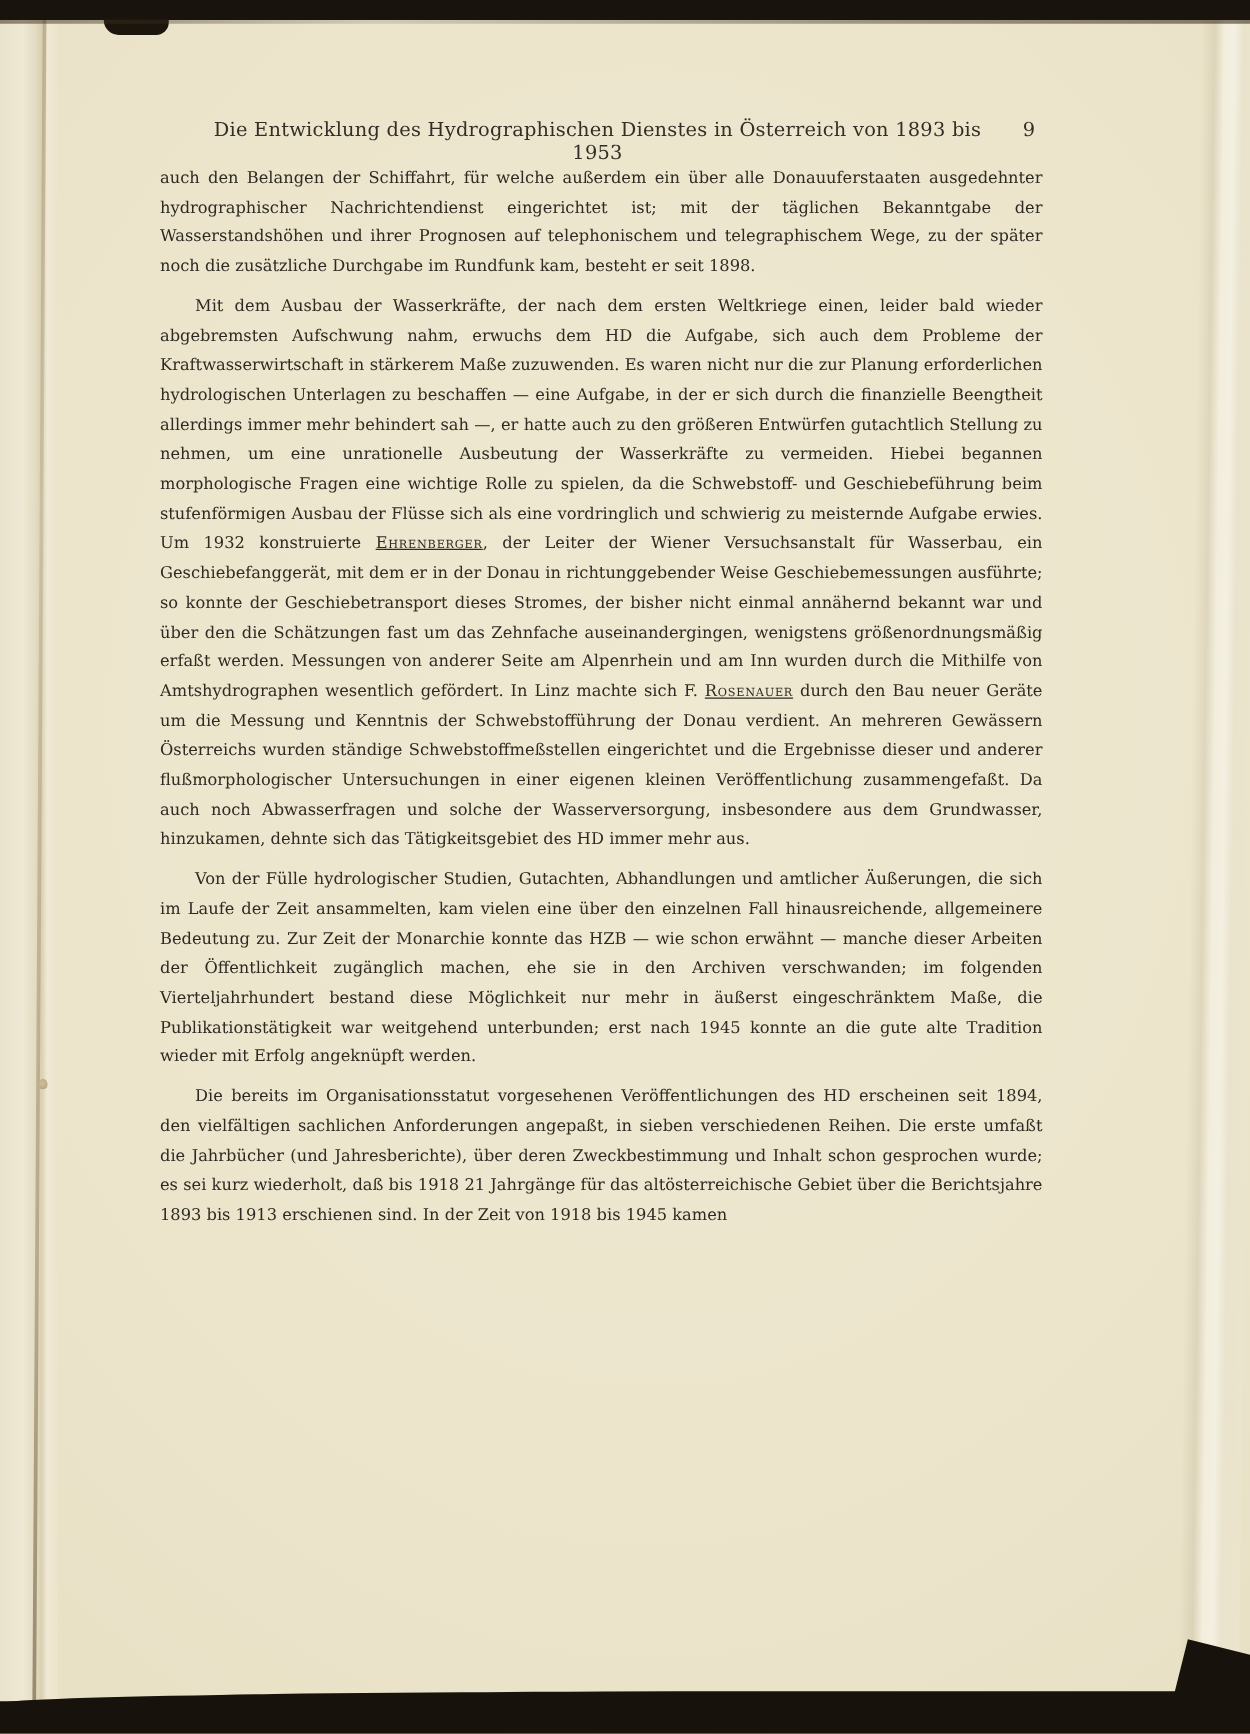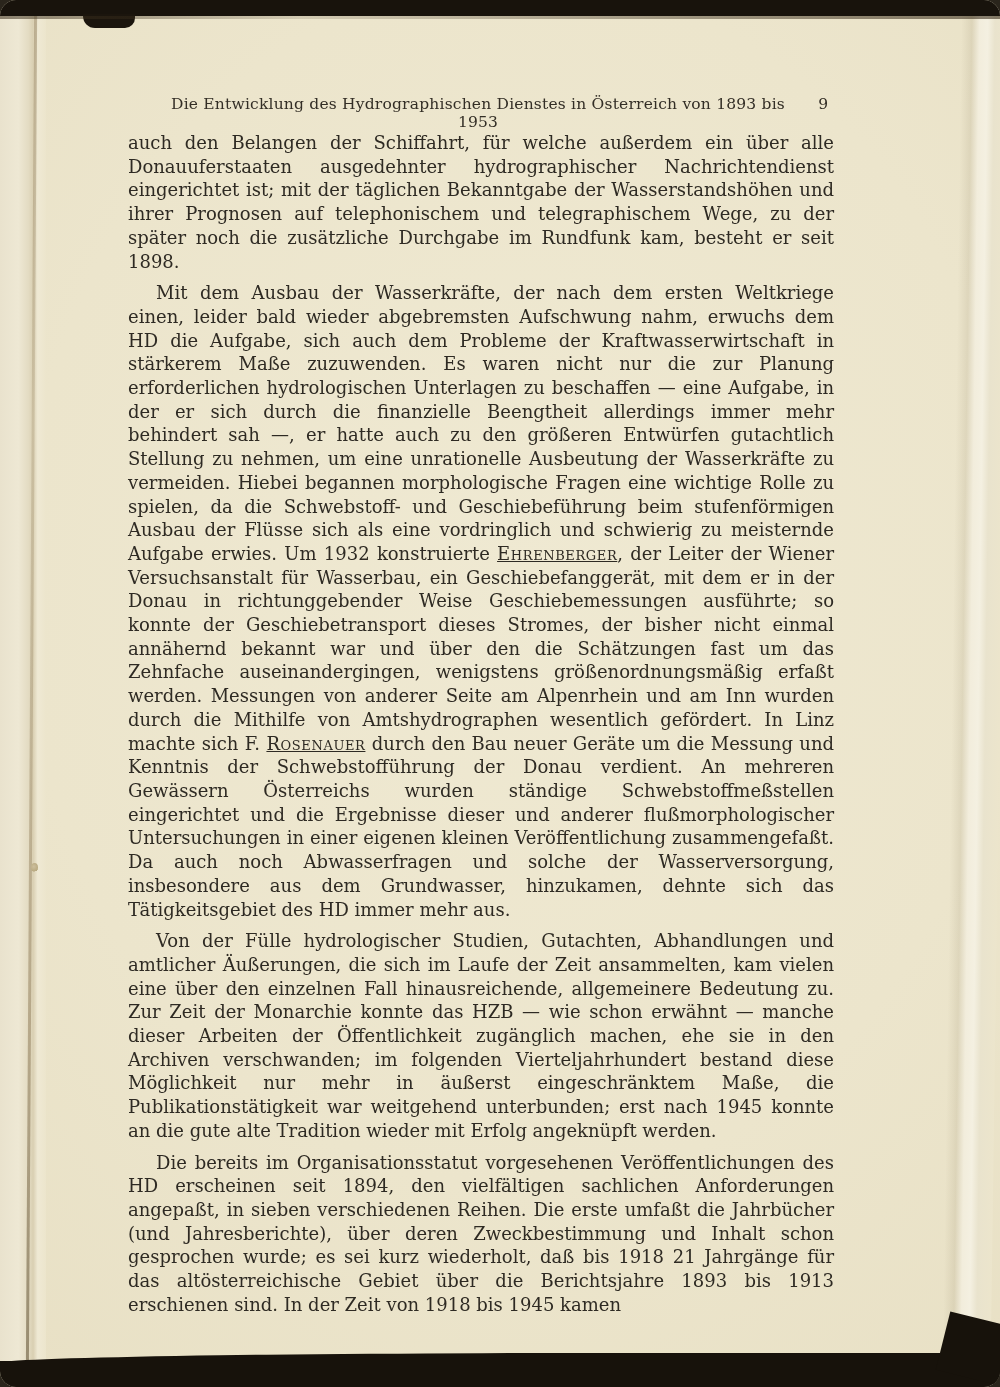--- a/index.html
+++ b/index.html
@@ -8,21 +8,20 @@
     background: #2a251c;
   }
   #stage {
     position: relative;
     width: 1000px;
     height: 1387px;
     overflow: hidden;
     background:
       radial-gradient(ellipse 900px 1100px at 52% 42%, #efe9d2 0%, #ece5cc 55%, #e7dfc3 100%);
     font-family: "DejaVu Serif", "Liberation Serif", serif;
-    border-radius: 16px;
   }
 
   
   .edge-top {
     position: absolute; top: 0; left: 0; right: 0; height: 16px;
     background: #18130c;
   }
   .edge-top::before {
     content: ""; position: absolute; left: 83px; top: 14px; width: 52px; height: 14px;
     background: #1b150d; border-radius: 0 0 10px 12px;
@@ -88,21 +87,21 @@
   }
   .header .pagenum {
     width: 34px; text-align: right; font-size: 15.5px;
     padding-right: 6px;
   }
 
   
   .body-text {
     position: absolute; top: 131px; left: 128px; width: 706px;
     color: #2e2a23;
-    font-size: 18px;
+    font-size: 13px;
     line-height: 23.7px;
     text-align: justify;
   }
   .body-text p { margin: 0; }
   .body-text p + p { margin-top: 8px; }
   .body-text p.indent { text-indent: 28px; }
   .sc { font-variant: small-caps; letter-spacing: 0.6px; text-decoration: underline; }
 </style>
 </head>
 <body>

